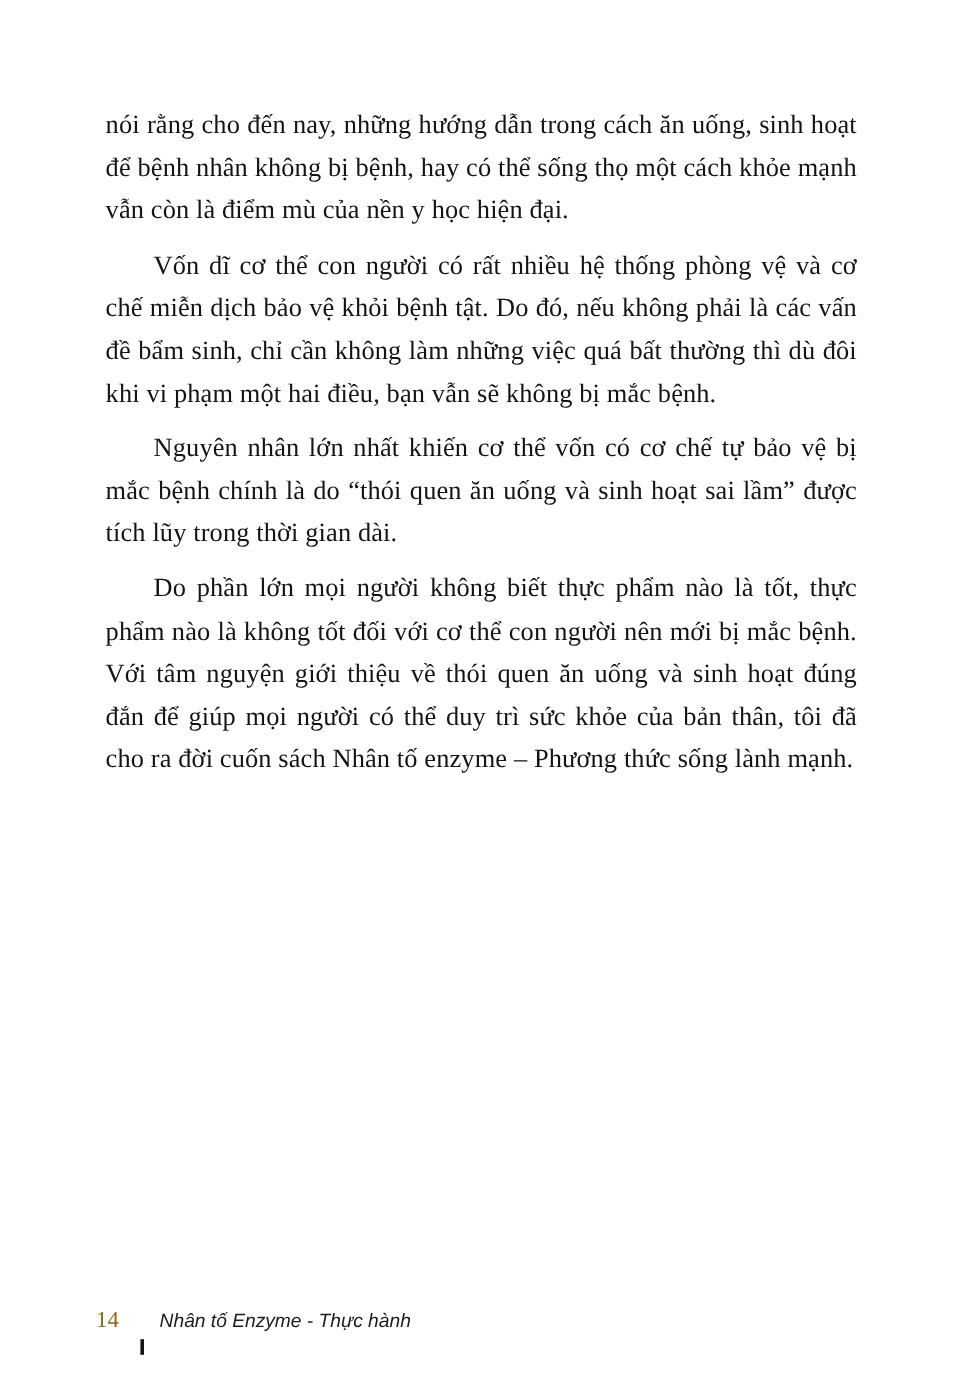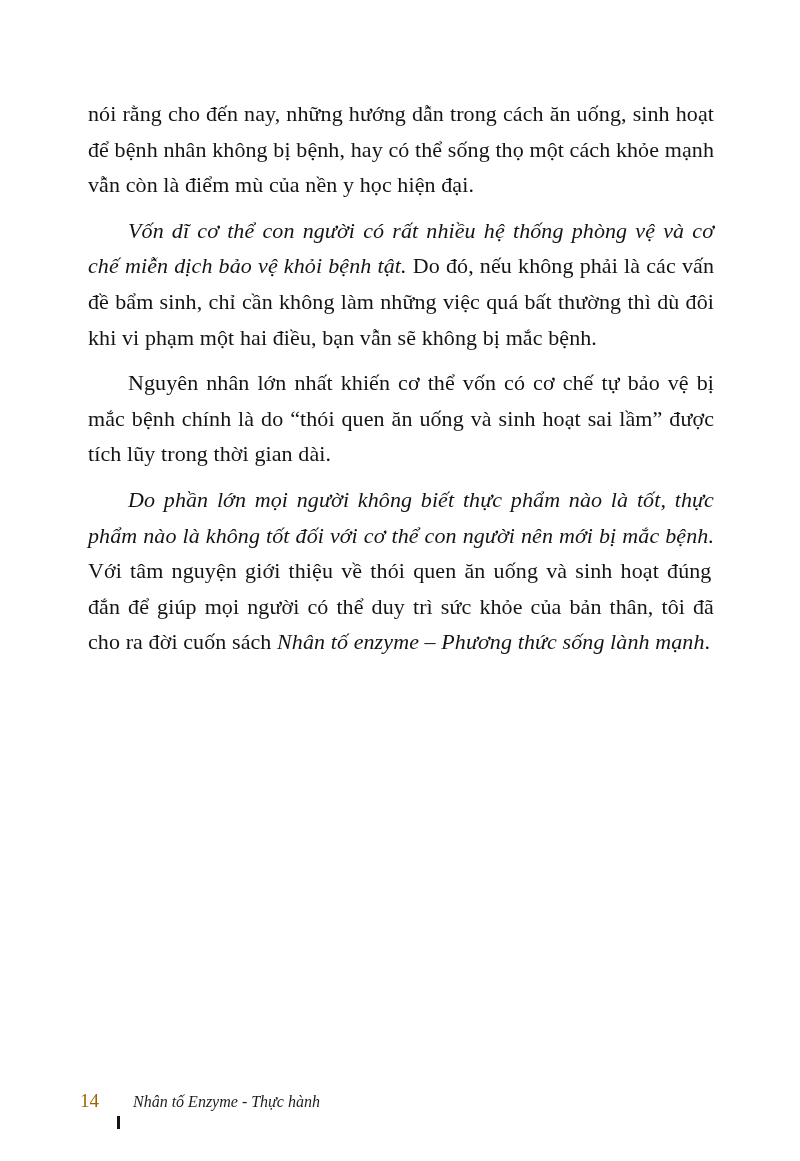--- a/index.html
+++ b/index.html
@@ -14,45 +14,45 @@
   .page {
     position: relative;
     width: 800px;
     height: 1161px;
     overflow: hidden;
     background: #ffffff;
   }
   .text-block {
     position: absolute;
     left: 88px;
-    top: 96px;
+    top: 86px;
     width: 626px;
   }
   .para {
     margin: 0 0 10px 0;
     font-size: 22px;
     line-height: 35.6px;
     text-align: justify;
     text-indent: 40px;
     letter-spacing: 0.1px;
   }
   .para.no-indent { text-indent: 0; }
-  .italic { font-style: italic; }
+  .italic { }
   .footer {
     position: absolute;
     left: 80px;
     top: 1090px;
     width: 660px;
     display: flex;
     align-items: baseline;
   }
   .page-number { font-size: 19px; color: #a16207; }
   .footer-title {
     margin-left: 34px;
-    font-family: Liberation Serif, serif;
+    font-family: Liberation Sans, sans-serif;
     font-style: italic;
     font-size: 16px;
     color: #1d1d1d;
     text-align: right;
   }
   .print-mark {
     position: absolute;
     left: 117px;
     top: 1116px;
     width: 3px;

